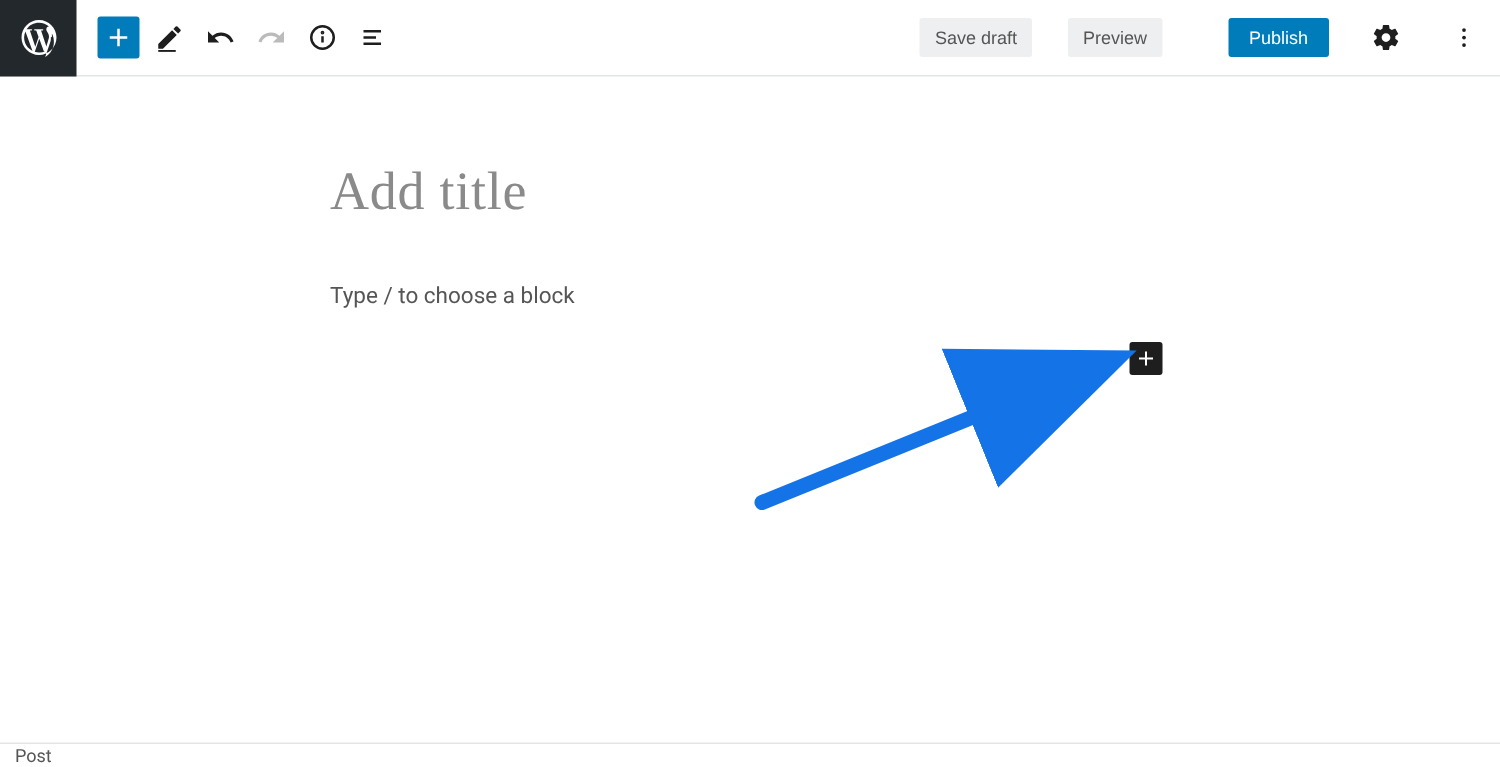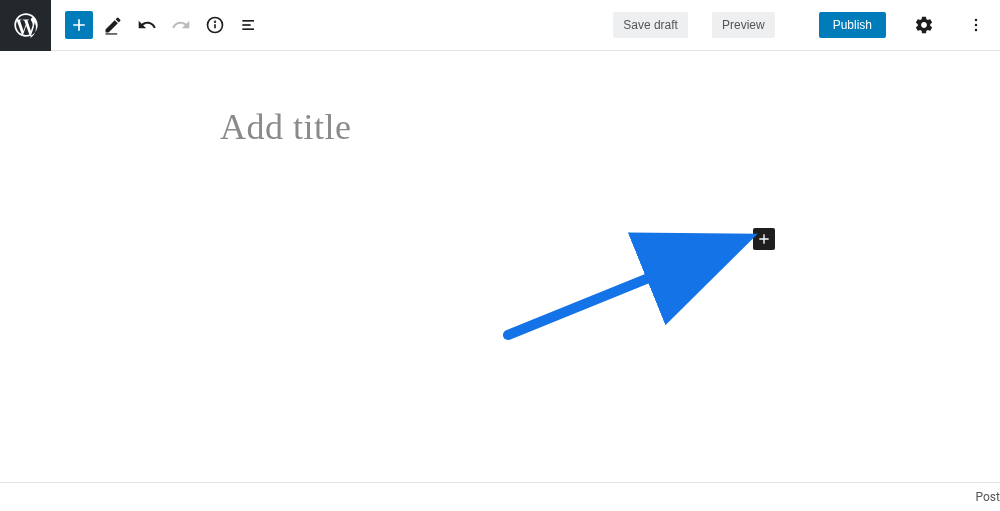--- a/index.html
+++ b/index.html
@@ -123,28 +123,27 @@
       position: absolute;
       left: 500px;
       top: 230px;
       pointer-events: none;
     }
     .footer-bar {
       position: absolute;
       bottom: 0;
       left: 0;
       right: 0;
-      height: 29px;
+      height: 16px;
       border-top: 1px solid #e2e4e7;
       padding-left: 10px;
       display: flex;
       align-items: center;
       font-size: 12px;
       color: #555;
-      justify-content: flex-end;
     }
   </style>
 </head>
 <body>
 
 <div class="top-toolbar">
   <div class="wp-logo">
     <svg viewBox="0 0 24 24" fill="currentColor">
       <path d="M12 2C6.486 2 2 6.486 2 12s4.486 10 10 10 10-4.486 10-10S17.514 2 12 2zM3.5 12c0-1.232.264-2.402.736-3.459L8.29 19.65C5.456 18.272 3.5 15.365 3.5 12zm8.5 8.5c-.834 0-1.64-.123-2.401-.348l2.551-7.411 2.613 7.158c.17.042.37.081.57.118-.885.312-1.835.483-2.82.483zm1.172-12.485c.512-.027.974-.081.974-.081.458-.054.404-.728-.054-.701 0 0-1.379.108-2.269.108-.836 0-2.242-.108-2.242-.108-.458-.027-.512.674-.054.701 0 0 .434.054.892.081l1.324 3.629-1.86 5.579-3.096-9.208c.512-.027.974-.081.974-.081.458-.054.404-.728-.054-.701 0 0-1.379.108-2.269.108-.16 0-.349-.004-.549-.01C6.459 4.764 9.048 3.5 12 3.5c2.201 0 4.204.841 5.709 2.218-.037-.002-.072-.007-.109-.007-.836 0-1.428.728-1.428 1.51 0 .701.404 1.294.836 1.995.324.567.701 1.294.701 2.344 0 .728-.28 1.572-.647 2.748l-.848 2.833-3.042-9.126zm6.205 1.687c.818 1.49 1.123 3.062 1.123 4.798 0 3.684-1.998 6.902-4.965 8.627l2.598-7.513c.485-1.213.647-2.182.647-3.045 0-.313-.021-.603-.057-.875.431.669-.014-.178.654.008z"></path>
     </svg>
@@ -203,20 +202,21 @@
         <circle cx="12" cy="12" r="1.5"></circle>
         <circle cx="12" cy="18" r="1.5"></circle>
       </svg>
     </div>
   </div>
 </div>
 
 <div class="editor-area">
   <div class="editor-inner">
     <input class="title-input" type="text" placeholder="Add title" style="">
+    <div class="block-placeholder">Type / to choose a block</div>
   </div>
 </div>
 
 <div class="inline-inserter">
   <svg viewBox="0 0 24 24" width="16" height="16" fill="currentColor">
     <path d="M11 5v6H5v2h6v6h2v-6h6v-2h-6V5z"></path>
   </svg>
 </div>
 
 <svg class="arrow-annotation" width="260" height="120">

